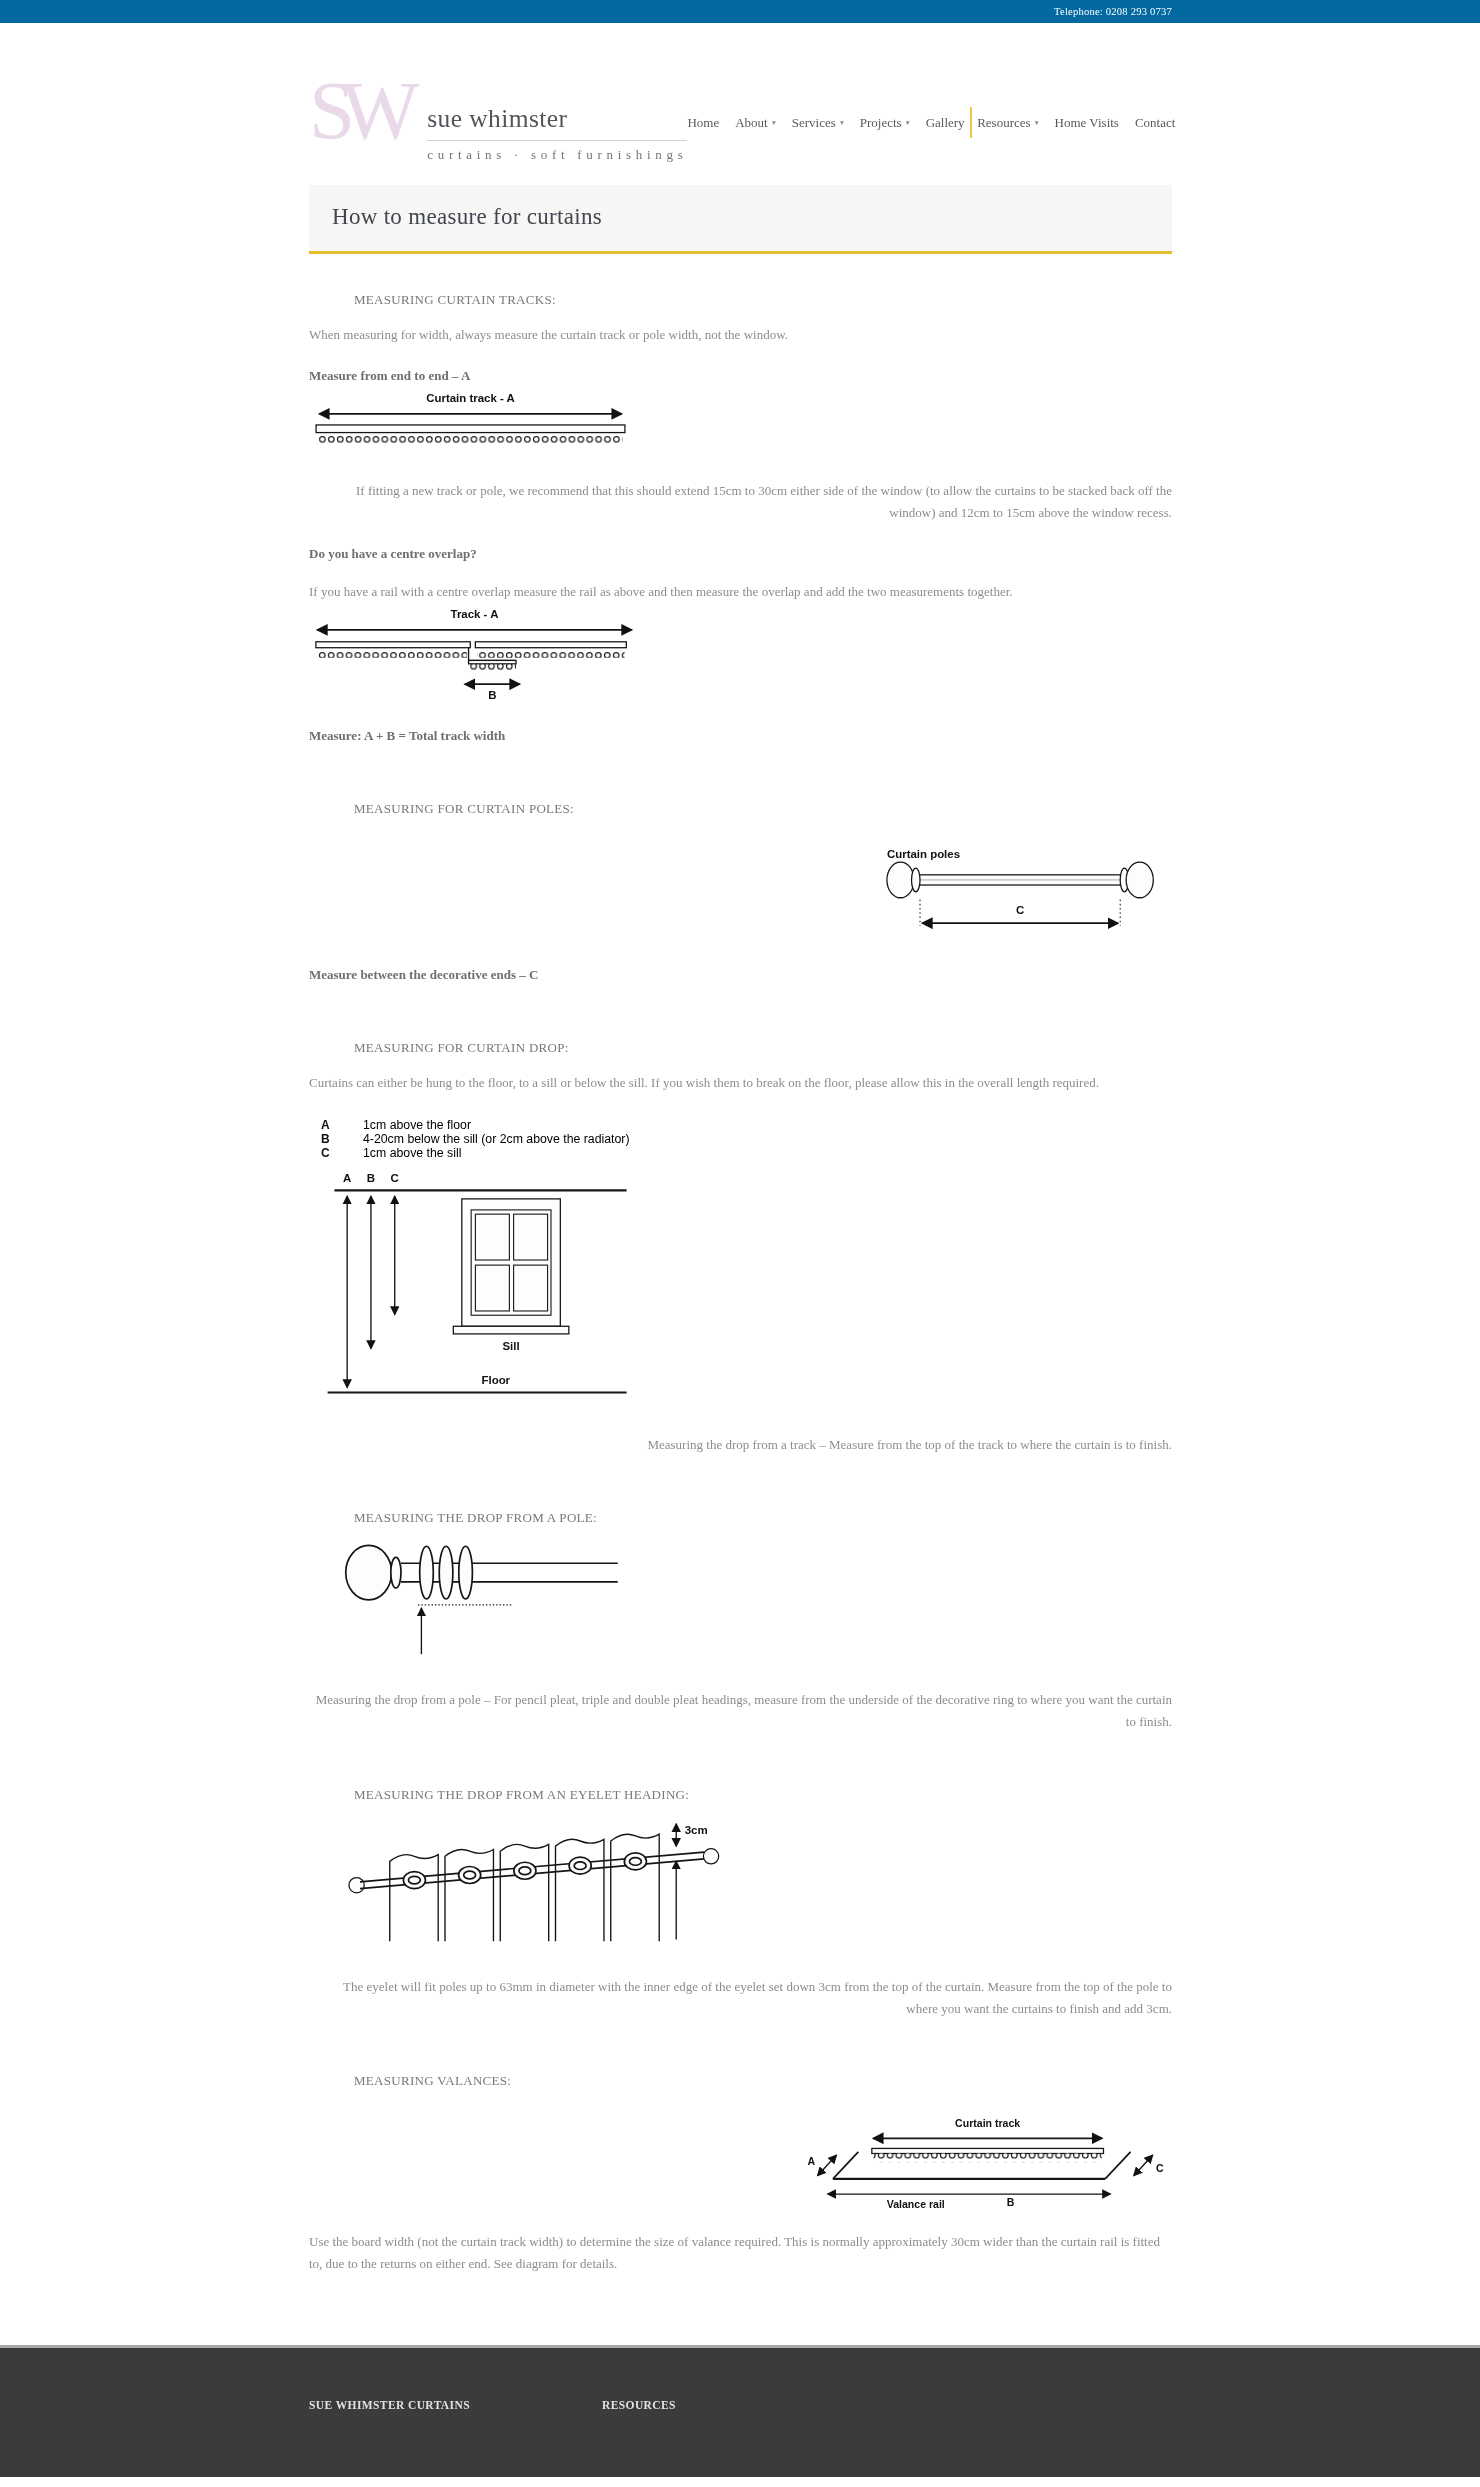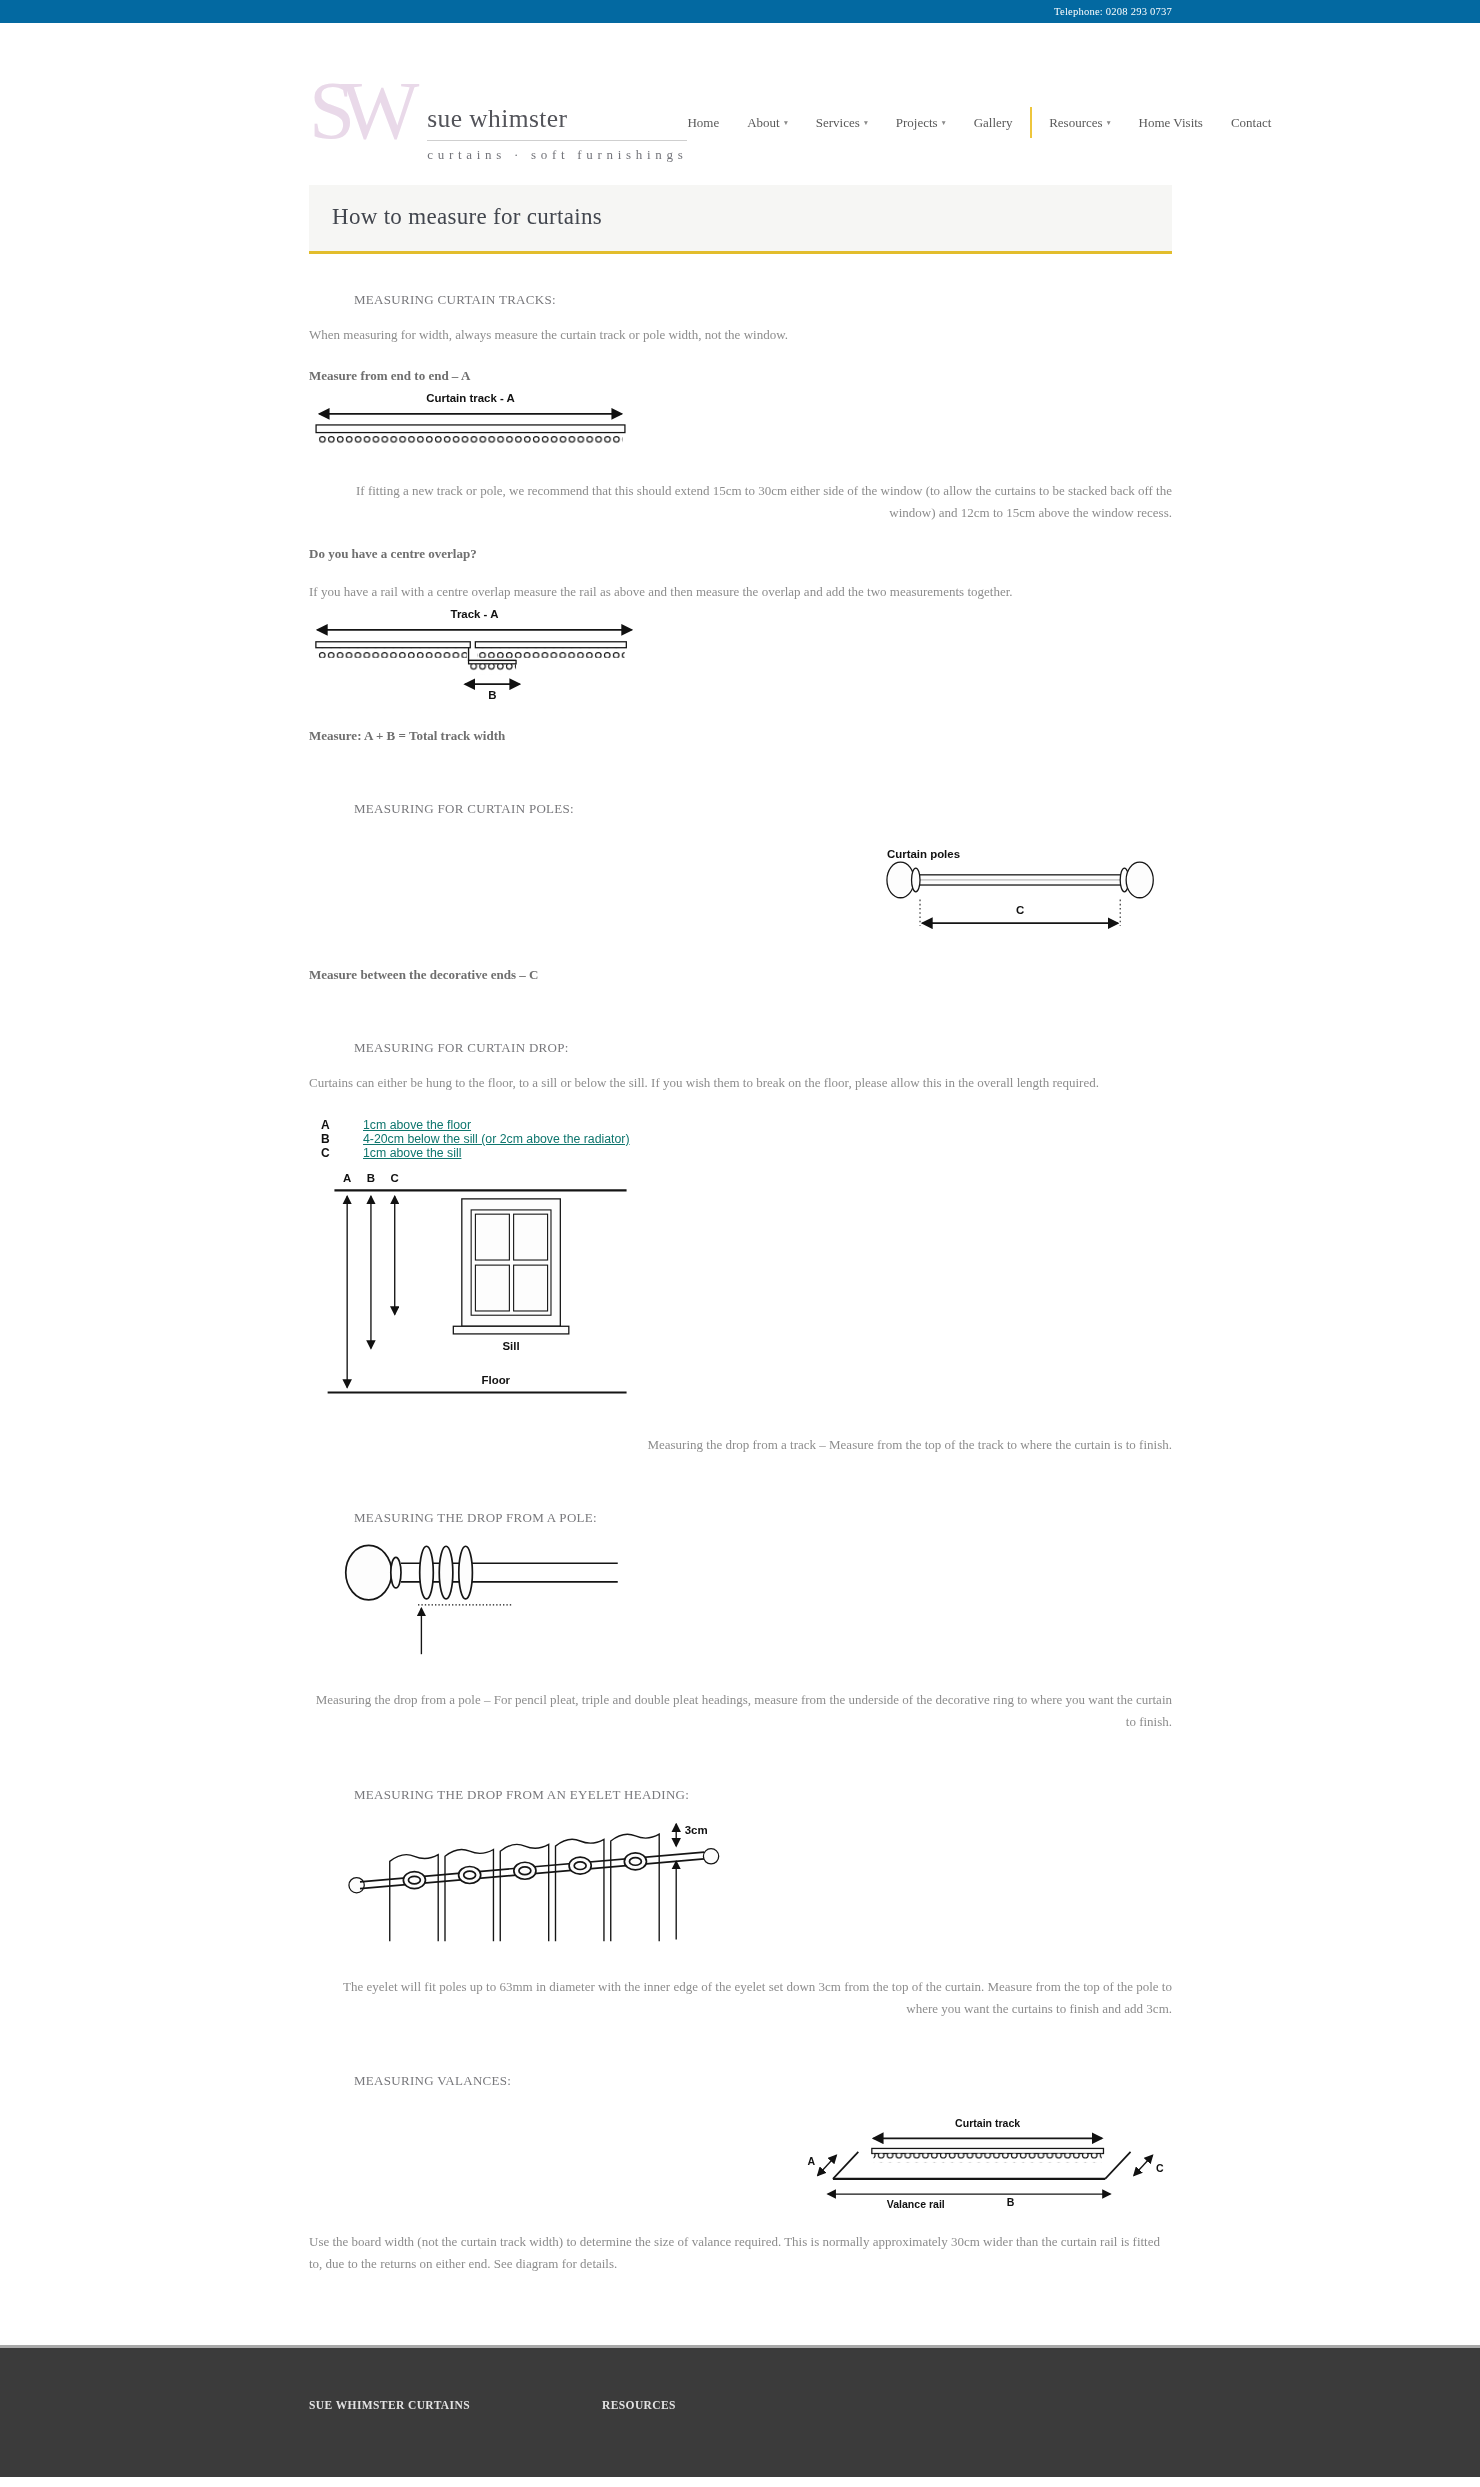--- a/index.html
+++ b/index.html
@@ -16,21 +16,21 @@
   .topbar .container { text-align: right; line-height: 23px; color: #fff; font-size: 10.6px; letter-spacing: 0.2px; }
 
   
   .site-header { padding: 49px 0 22px; background: #fff; }
   .header-inner { display: flex; justify-content: space-between; align-items: center; }
   .logo { display: flex; align-items: flex-start; text-decoration: none; }
   .logo-mono { font-size: 83px; line-height: .92; color: #e9d9e9; letter-spacing: -0.17em; padding-right: 22px; }
   .logo-text { margin-top: 32px; }
   .logo-name { font-size: 25.5px; color: #53545a; letter-spacing: 0.4px; padding-bottom: 6px; border-bottom: 0.8px solid #cfcfcf; }
   .logo-tag { font-size: 13px; color: #73747a; letter-spacing: 4.7px; margin-top: 6px; white-space: nowrap; }
-  .nav { display: flex; align-items: center; gap: 28px; margin-top: 10.2px; }
+  .nav { display: flex; align-items: center; gap: 16px; margin-top: 10.2px; }
   .nav a { color: #5a5a5a; text-decoration: none; font-size: 13px; white-space: nowrap; }
   .caret { font-size: 7.6px; color: #8a8a8a; margin-left: 4.2px; vertical-align: 1.7px; }
   .nav-sep { width: 2.5px; height: 31px; background: #eec63c; margin: 0 -11px; }
 
   
   .page-title-box { background: #f6f6f4; border-bottom: 3.4px solid #e2bd2c; padding: 18.7px 23px 21px; }
   .page-title { font-size: 23px; font-weight: 400; color: #42464e; letter-spacing: 0.3px; }
 
   
   main { padding-bottom: 34px; }
@@ -49,21 +49,21 @@
   svg .thick { stroke-width: 2.6; }
   svg .rail { fill: #fdfdfd; stroke: #151515; stroke-width: 1.5; }
   svg .dlr { fill: #fdfdfd; stroke: #151515; stroke-width: 2; }
   svg .pane { fill: none; stroke: #151515; stroke-width: 1.3; }
   svg .dash { stroke: #151515; stroke-width: 1.2; stroke-dasharray: 2 3; fill: none; }
   svg .dash2 { stroke: #151515; stroke-width: 1.6; stroke-dasharray: 1.6 2.4; fill: none; }
 
   .legend { margin: 24px 0 10.2px 12px; }
   .legend-row { display: flex; line-height: 1.62; }
   .legend-key { width: 42px; font: 700 12px "Liberation Sans", sans-serif; color: #111; }
-  .legend-text { font: 400 12.3px "Liberation Sans", sans-serif; color: #0f766e; text-decoration: underline; }
+  .legend-text { font: 400 12.3px "Liberation Sans", sans-serif; color: #000000; }
 
   .svgdefs { position: absolute; width: 0; height: 0; }
 
   
   .site-footer { background: #3b3b3b; border-top: 3.4px solid #a9a9a9; padding: 51px 0 44px; margin-top: 36px; }
   .footer-cols { display: flex; }
   .fcol1 { width: 293px; }
   .fcol2 { width: 280px; }
   .fcol3 { flex: 1; padding-left: 87px; }
   .f-h { color: #e3e3e3; font-size: 11.5px; font-weight: 700; letter-spacing: 0.4px; margin-bottom: 22px; }

